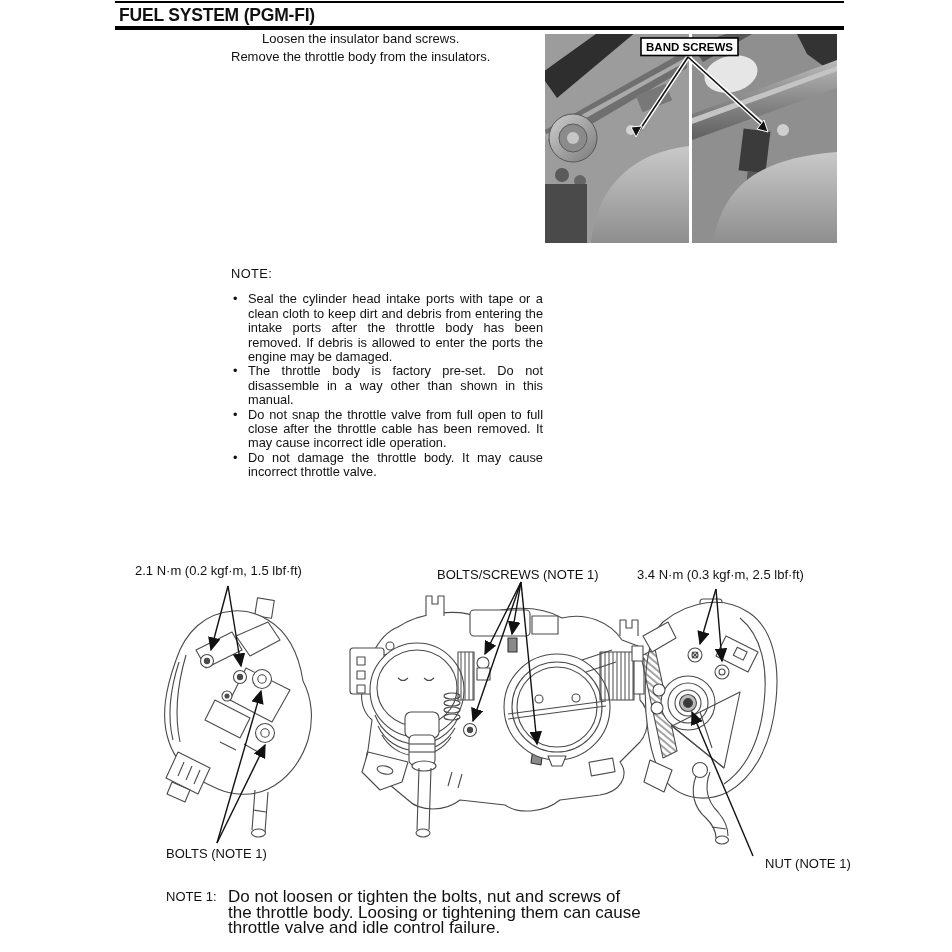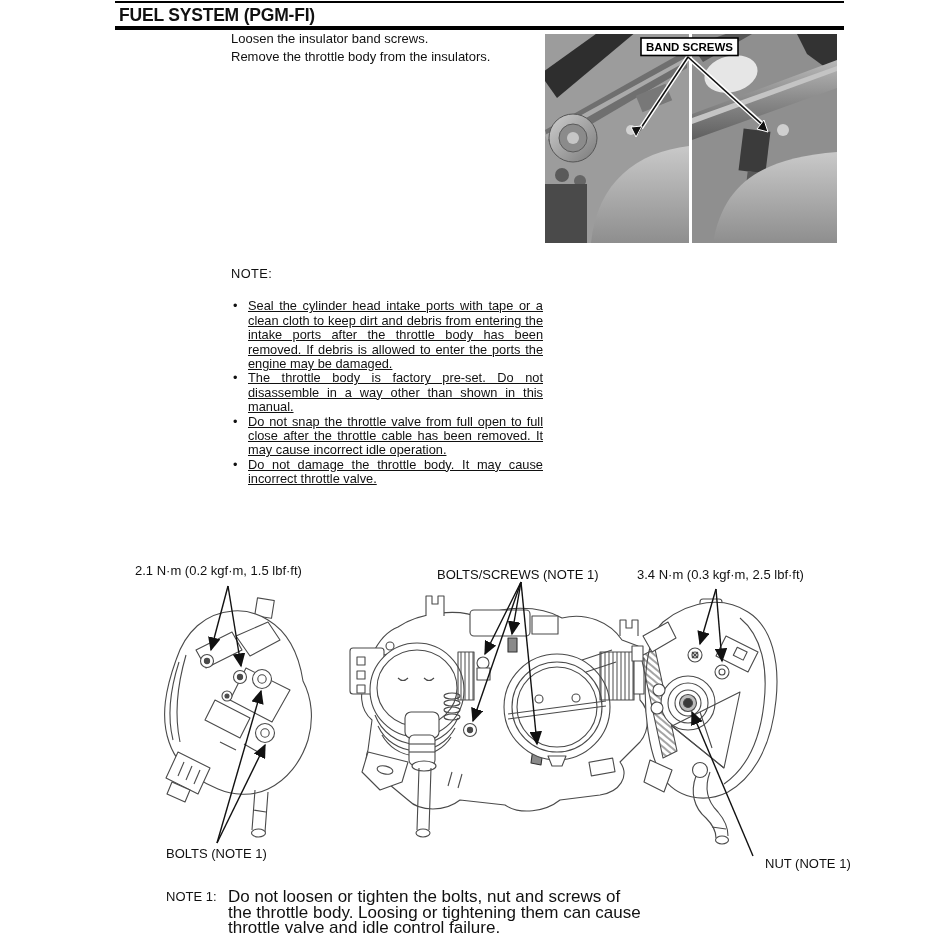--- a/index.html
+++ b/index.html
@@ -7,29 +7,29 @@
     width:952px; height:952px; background:#ffffff;
     font-family:"Liberation Sans", sans-serif; color:#111;
     position:relative; overflow:hidden;
   }
   .page { position:absolute; inset:0;border-radius:31px; }
 
   .rule-thin  { position:absolute; left:115px; top:1px;  width:729px; height:2px;   background:#000; }
   .page-title { position:absolute; left:119px; top:5px;  margin:0; font-size:17.5px; font-weight:bold; letter-spacing:-0.2px; }
   .rule-thick { position:absolute; left:115px; top:26px; width:729px; height:3.5px; background:#000; }
 
-  .instructions { position:absolute; left:231px; top:30px; font-size:13px; }
+  .instructions { position:absolute; left:231px; top:30px; font-size:13px;text-align:center; }
   .instructions p { margin:0; line-height:18px; }
 
   .photo-svg { position:absolute; left:545px; top:34px; }
 
   .note { position:absolute; left:231px; top:267px; width:312px; font-size:12.8px; line-height:14.4px; }
-  .note-heading { letter-spacing:0.4px; margin-bottom:18px; }
+  .note-heading { letter-spacing:0.4px; margin-bottom:11px; }
   .note ul { margin:0; padding:0; list-style:none; }
-  .note li { position:relative; padding-left:17px; text-align:justify;text-decoration:underline; }
+  .note li { position:relative; padding-left:17px; text-align:justify; }
   .note li::before { content:"\2022"; position:absolute; left:2px; }
 
   .figure-svg { position:absolute; left:0; top:540px; }
 
   .fig-label { position:absolute; font-size:13px; white-space:nowrap; }
   .lbl-torque-left  { left:135px; top:563px; }
   .lbl-bolts-screws { left:437px; top:559px;margin-top:8px; }
   .lbl-torque-right { left:637px; top:567px; }
   .lbl-bolts        { left:166px; top:846px; }
   .lbl-nut          { left:737px; top:856px;margin-left:28px; }

